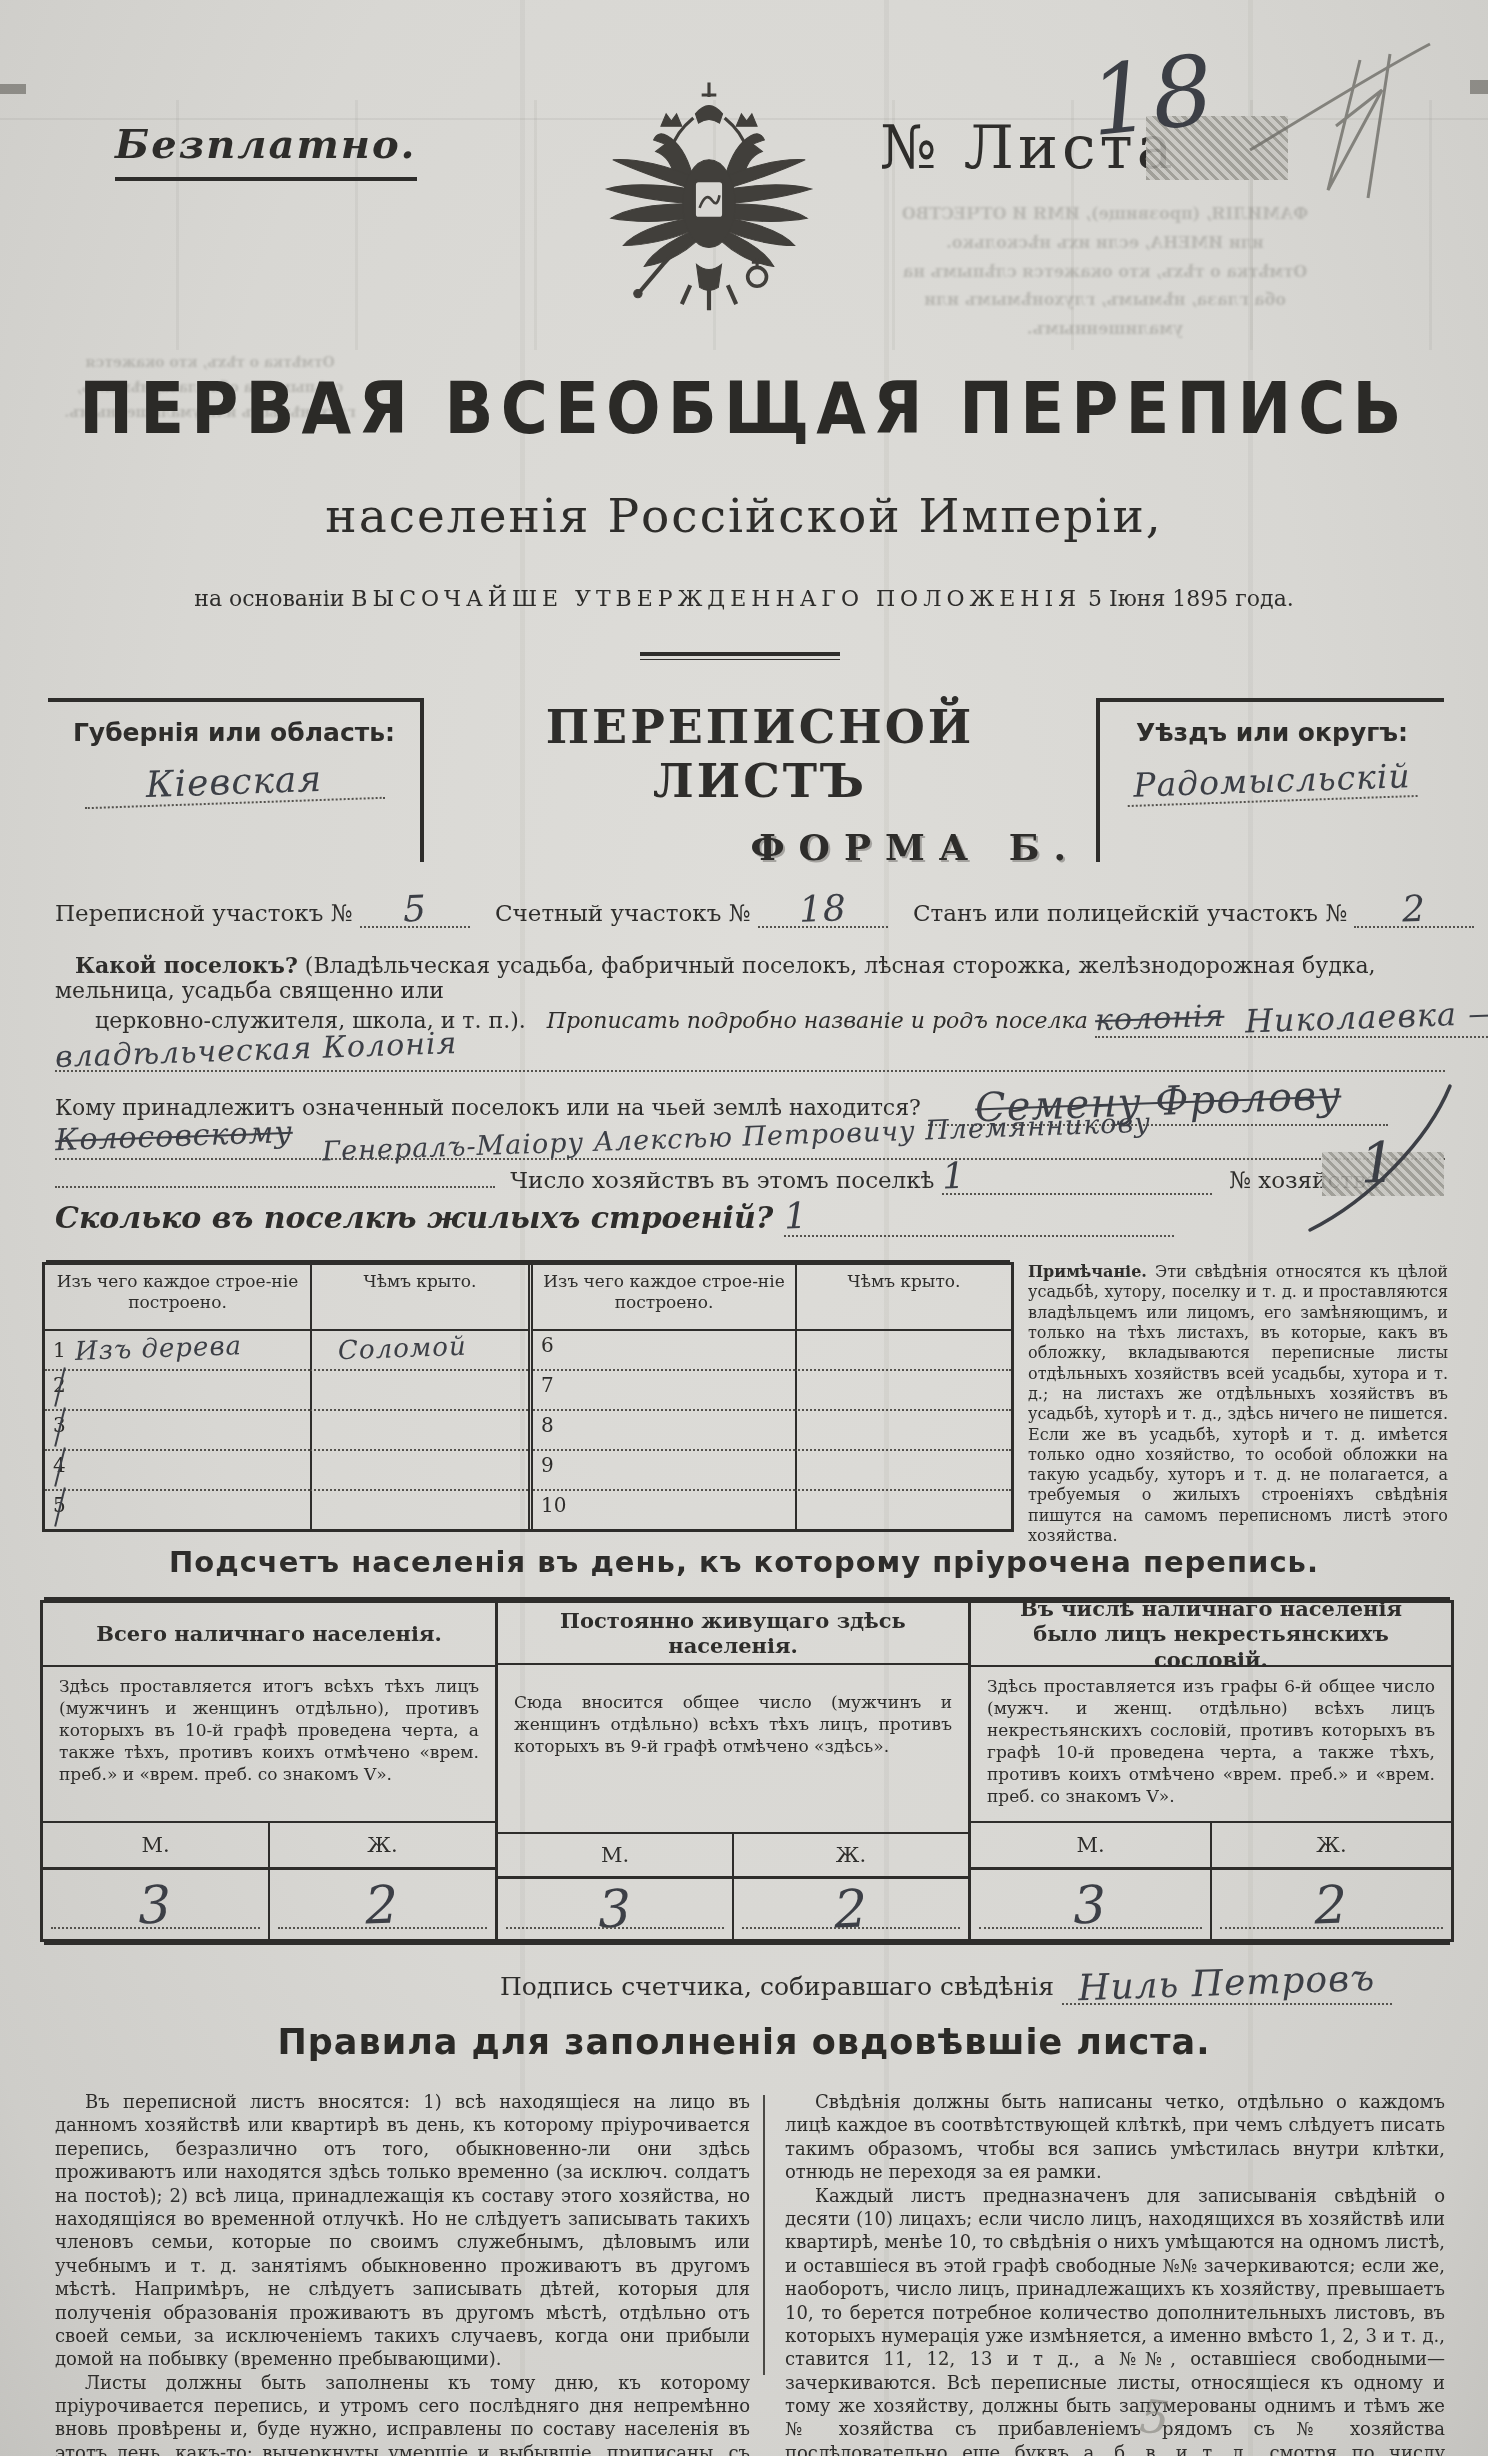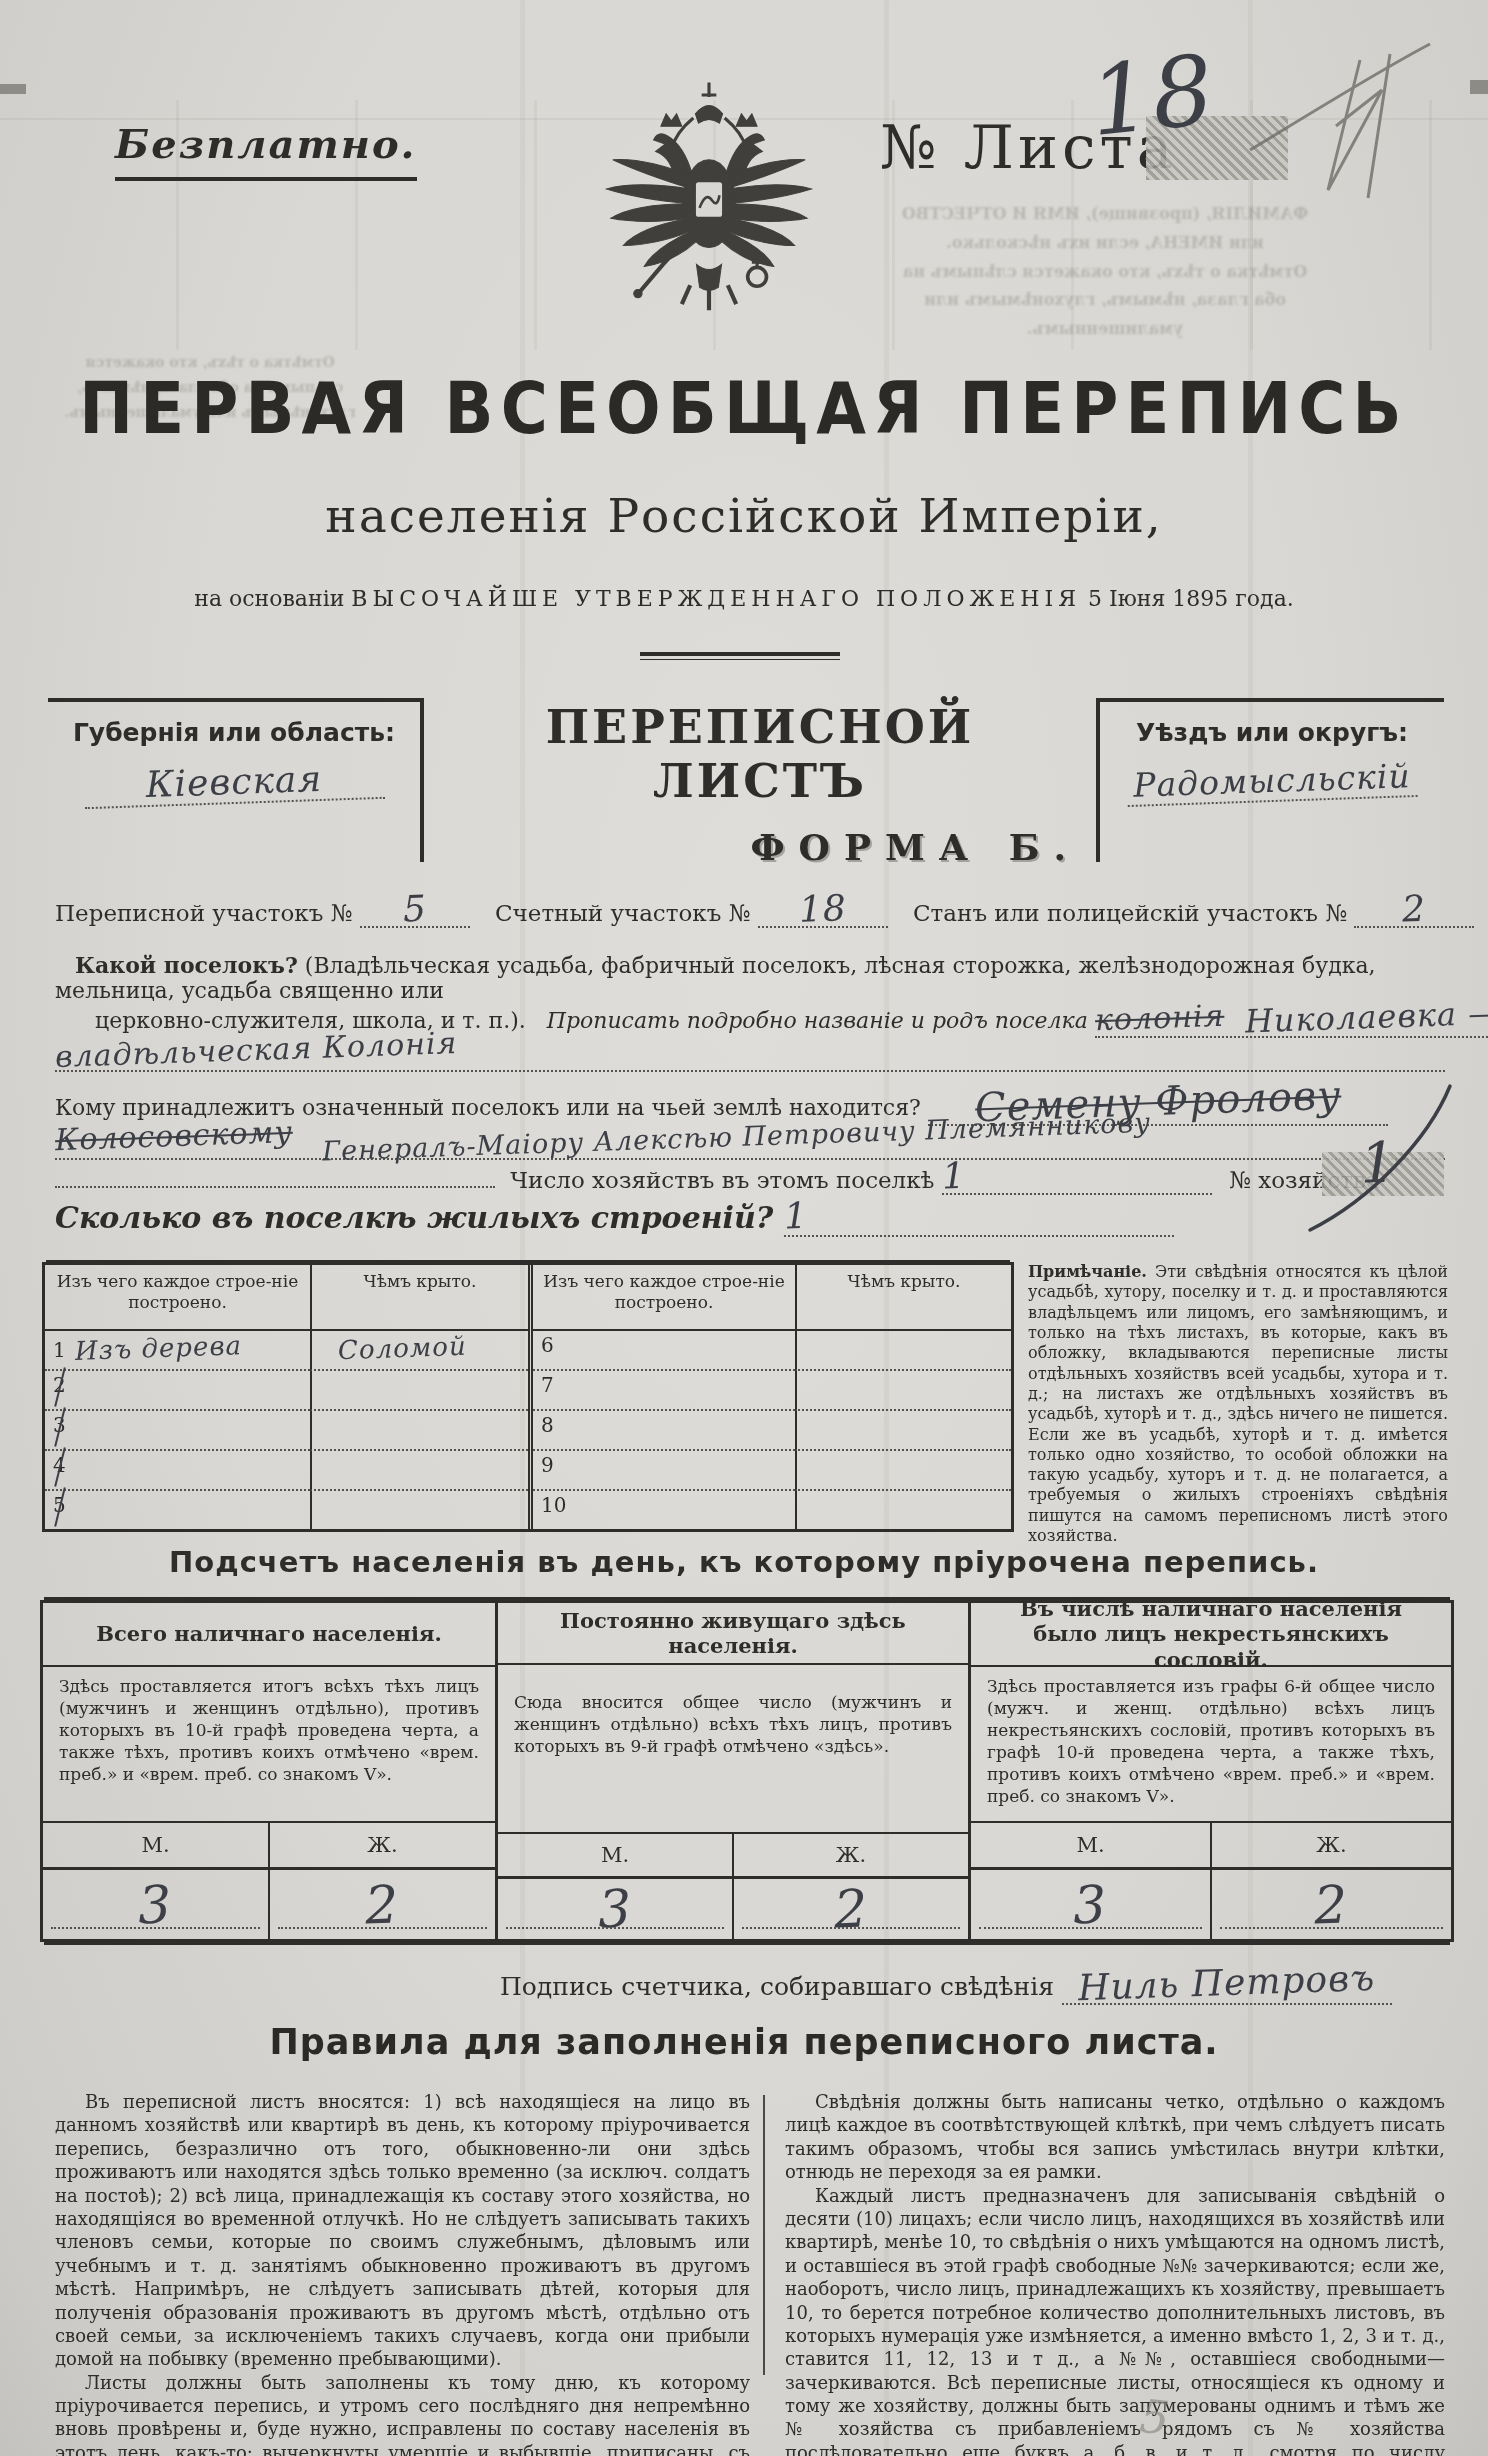--- a/index.html
+++ b/index.html
@@ -340,21 +340,21 @@
     </div>
   </div>
 
   <div class="abs sig" style="left:500px;top:1962px;white-space:nowrap">
     <span>Подпись счетчика, собиравшаго свѣдѣнія</span>
     <span class="fill" style="min-width:330px;text-align:center">
       <span class="hw">Ниль Петровъ</span>
     </span>
   </div>
 
-  <div class="abs rules-head" style="top:2022px">Правила для заполненія переписного листа.</div>
+  <div class="abs rules-head" style="top:2022px">Правила для заполненія овдовѣвшіе листа.</div>
 
   <div class="abs rcol" style="left:55px;top:2090px;width:695px">
     <p>Въ переписной листъ вносятся: 1) всѣ находящіеся на лицо въ данномъ хозяйствѣ или квартирѣ въ день, къ которому пріурочивается перепись, безразлично отъ того, обыкновенно-ли они здѣсь проживаютъ или находятся здѣсь только временно (за исключ. солдатъ на постоѣ); 2) всѣ лица, принадлежащія къ составу этого хозяйства, но находящіяся во временной отлучкѣ. Но не слѣдуетъ записывать такихъ членовъ семьи, которые по своимъ служебнымъ, дѣловымъ или учебнымъ и т. д. занятіямъ обыкновенно проживаютъ въ другомъ мѣстѣ. Напримѣръ, не слѣдуетъ записывать дѣтей, которыя для полученія образованія проживаютъ въ другомъ мѣстѣ, отдѣльно отъ своей семьи, за исключеніемъ такихъ случаевъ, когда они прибыли домой на побывку (временно пребывающими).</p>
     <p>Листы должны быть заполнены къ тому дню, къ которому пріурочивается перепись, и утромъ сего послѣдняго дня непремѣнно вновь провѣрены и, буде нужно, исправлены по составу населенія въ этотъ день, какъ-то: вычеркнуты умершіе и выбывшіе, приписаны, съ надлежащими отмѣтками во всѣхъ графахъ, родившіеся и вновь прибывшіе, отмѣчены вступившіе въ бракъ или овдовѣвшіе и т. д.</p>
   </div>
   <div class="abs coldiv" style="left:763px;top:2095px;height:280px"></div>
   <div class="abs rcol" style="left:785px;top:2090px;width:660px">
     <p>Свѣдѣнія должны быть написаны четко, отдѣльно о каждомъ лицѣ каждое въ соотвѣтствующей клѣткѣ, при чемъ слѣдуетъ писать такимъ образомъ, чтобы вся запись умѣстилась внутри клѣтки, отнюдь не переходя за ея рамки.</p>
     <p>Каждый листъ предназначенъ для записыванія свѣдѣній о десяти (10) лицахъ; если число лицъ, находящихся въ хозяйствѣ или квартирѣ, менѣе 10, то свѣдѣнія о нихъ умѣщаются на одномъ листѣ, и оставшіеся въ этой графѣ свободные №№ зачеркиваются; если же, наоборотъ, число лицъ, принадлежащихъ къ хозяйству, превышаетъ 10, то берется потребное количество дополнительныхъ листовъ, въ которыхъ нумерація уже измѣняется, а именно вмѣсто 1, 2, 3 и т. д., ставится 11, 12, 13 и т д., а №№, оставшіеся свободными—зачеркиваются. Всѣ переписные листы, относящіеся къ одному и тому же хозяйству, должны быть запумерованы однимъ и тѣмъ же № хозяйства съ прибавленіемъ рядомъ съ № хозяйства послѣдовательно еще буквъ а, б, в, и т. д., смотря по числу переписныхъ листовъ хозяйства.</p>
 

